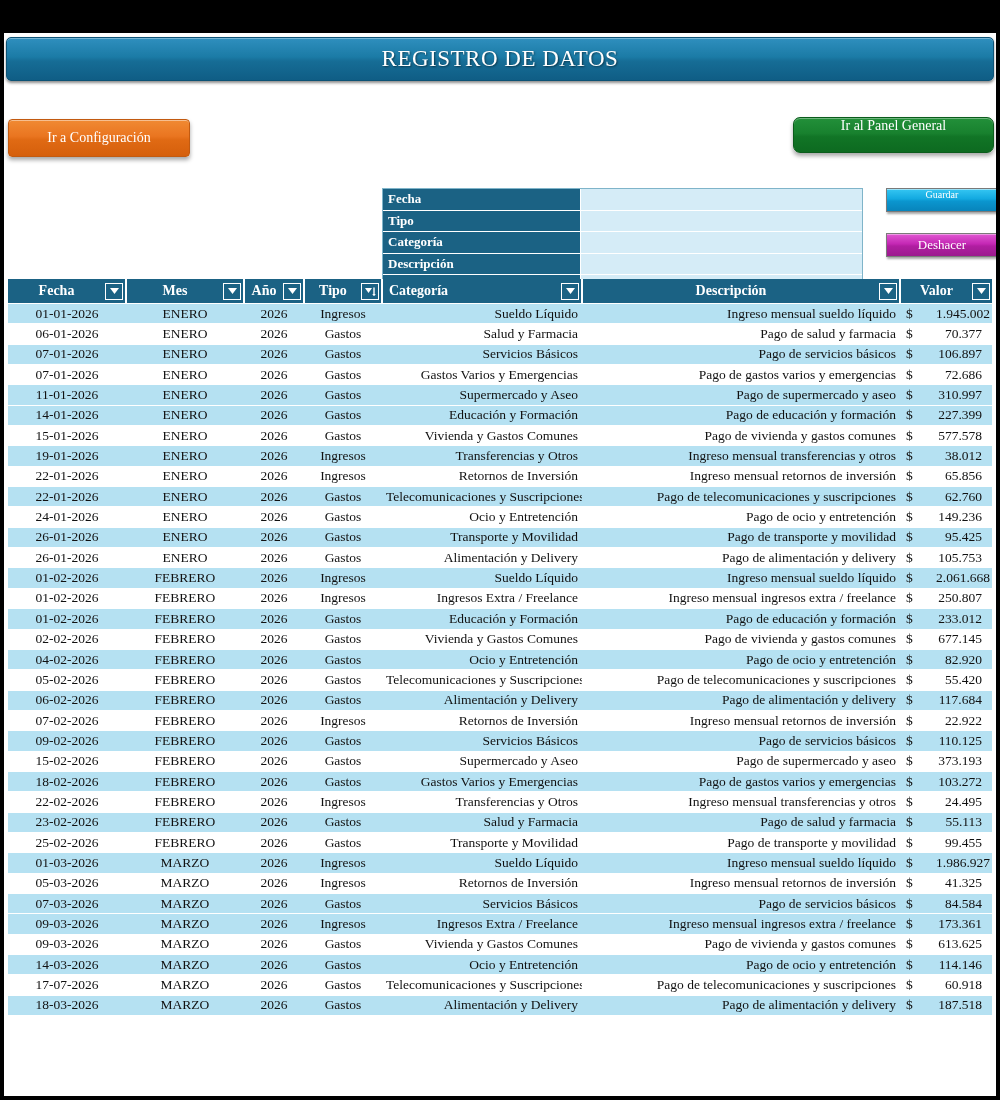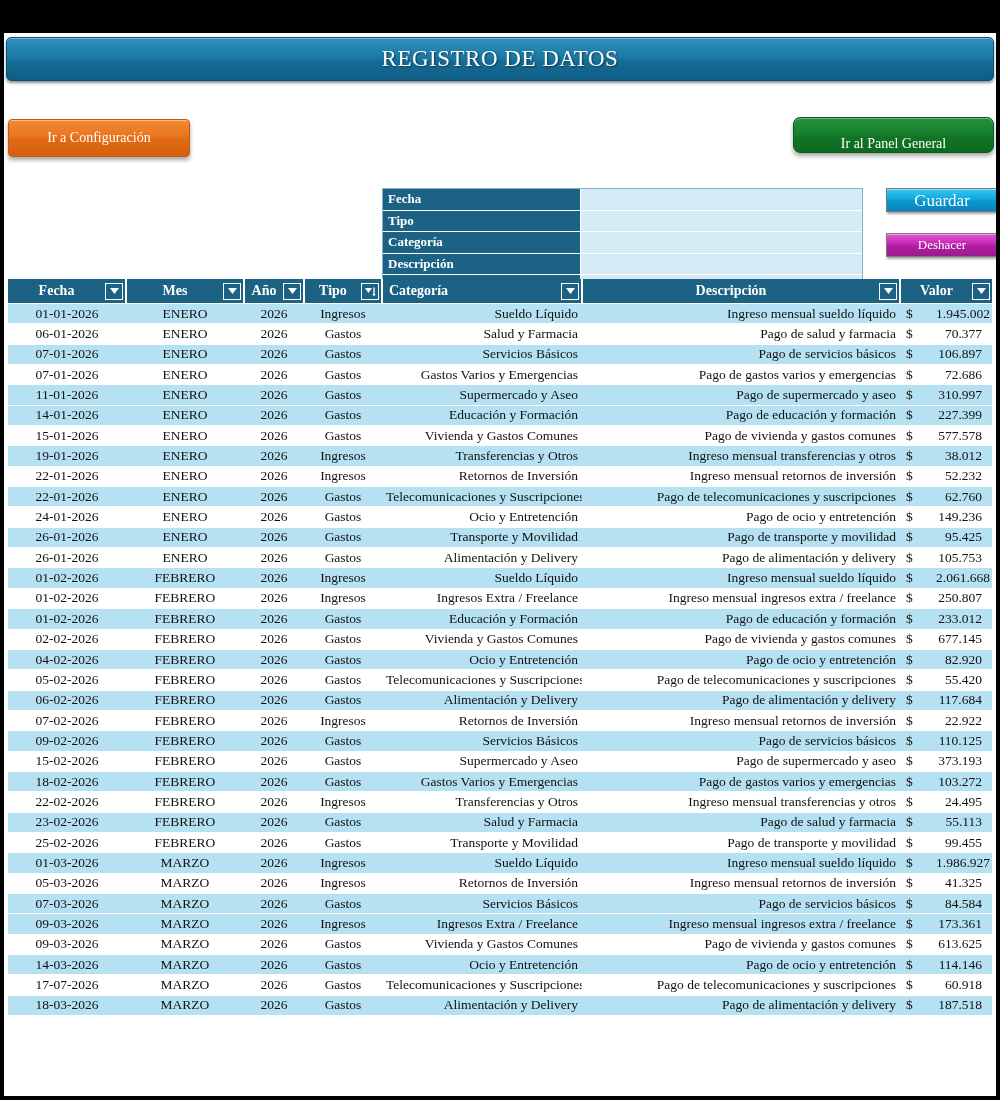--- a/index.html
+++ b/index.html
@@ -67,21 +67,21 @@
     position: absolute;
     left: 789px;
     top: 84px;
     width: 199px;
     height: 34px;
     border-radius: 7px;
     background: linear-gradient(to bottom, #23903a 0%, #18812e 45%, #117526 55%, #0d6a20 100%);
     border: 1px solid #0b5c1c;
     box-shadow: 0 3px 4px rgba(0,0,0,0.35), inset 0 1px 0 rgba(255,255,255,0.35);
     display: flex;
-    align-items: flex-end;
+    align-items: flex-start;
     justify-content: center;
     color: #ffffff;
     font-size: 14px;
     cursor: pointer;
   }
 
   
   .form {
     position: absolute;
     left: 378px;
@@ -124,24 +124,24 @@
   .btn-guardar {
     position: absolute;
     left: 882px;
     top: 155px;
     width: 110px;
     height: 22px;
     background: linear-gradient(to bottom, #35c6f2 0%, #12a9e0 45%, #0b96cf 55%, #0884bb 100%);
     border: 1px solid #7a7a7a;
     box-shadow: 1px 2px 2px rgba(0,0,0,0.35), inset 0 1px 0 rgba(255,255,255,0.5);
     display: flex;
-    align-items: flex-end;
+    align-items: flex-start;
     justify-content: center;
     color: #ffffff;
-    font-size: 17px;
+    font-size: 10px;
     cursor: pointer;
   }
   .btn-deshacer {
     position: absolute;
     left: 882px;
     top: 200px;
     width: 110px;
     height: 22px;
     background: linear-gradient(to bottom, #e058d2 0%, #c427b4 45%, #b01ea1 55%, #9c1a8e 100%);
     border: 1px solid #7a7a7a;
@@ -442,21 +442,21 @@
             <td class="c-val">38.012</td>
           </tr>
           <tr class="row-base">
             <td class="c-fecha">22-01-2026</td>
             <td class="c-mes">ENERO</td>
             <td class="c-anio">2026</td>
             <td class="c-tipo">Ingresos</td>
             <td class="c-cat">Retornos de Inversión</td>
             <td class="c-desc">Ingreso mensual retornos de inversión</td>
             <td class="c-cur">$</td>
-            <td class="c-val">52.232</td>
+            <td class="c-val">65.856</td>
           </tr>
           <tr class="row-alt">
             <td class="c-fecha">22-01-2026</td>
             <td class="c-mes">ENERO</td>
             <td class="c-anio">2026</td>
             <td class="c-tipo">Gastos</td>
             <td class="c-cat">Telecomunicaciones y Suscripciones</td>
             <td class="c-desc">Pago de telecomunicaciones y suscripciones</td>
             <td class="c-cur">$</td>
             <td class="c-val">62.760</td>

